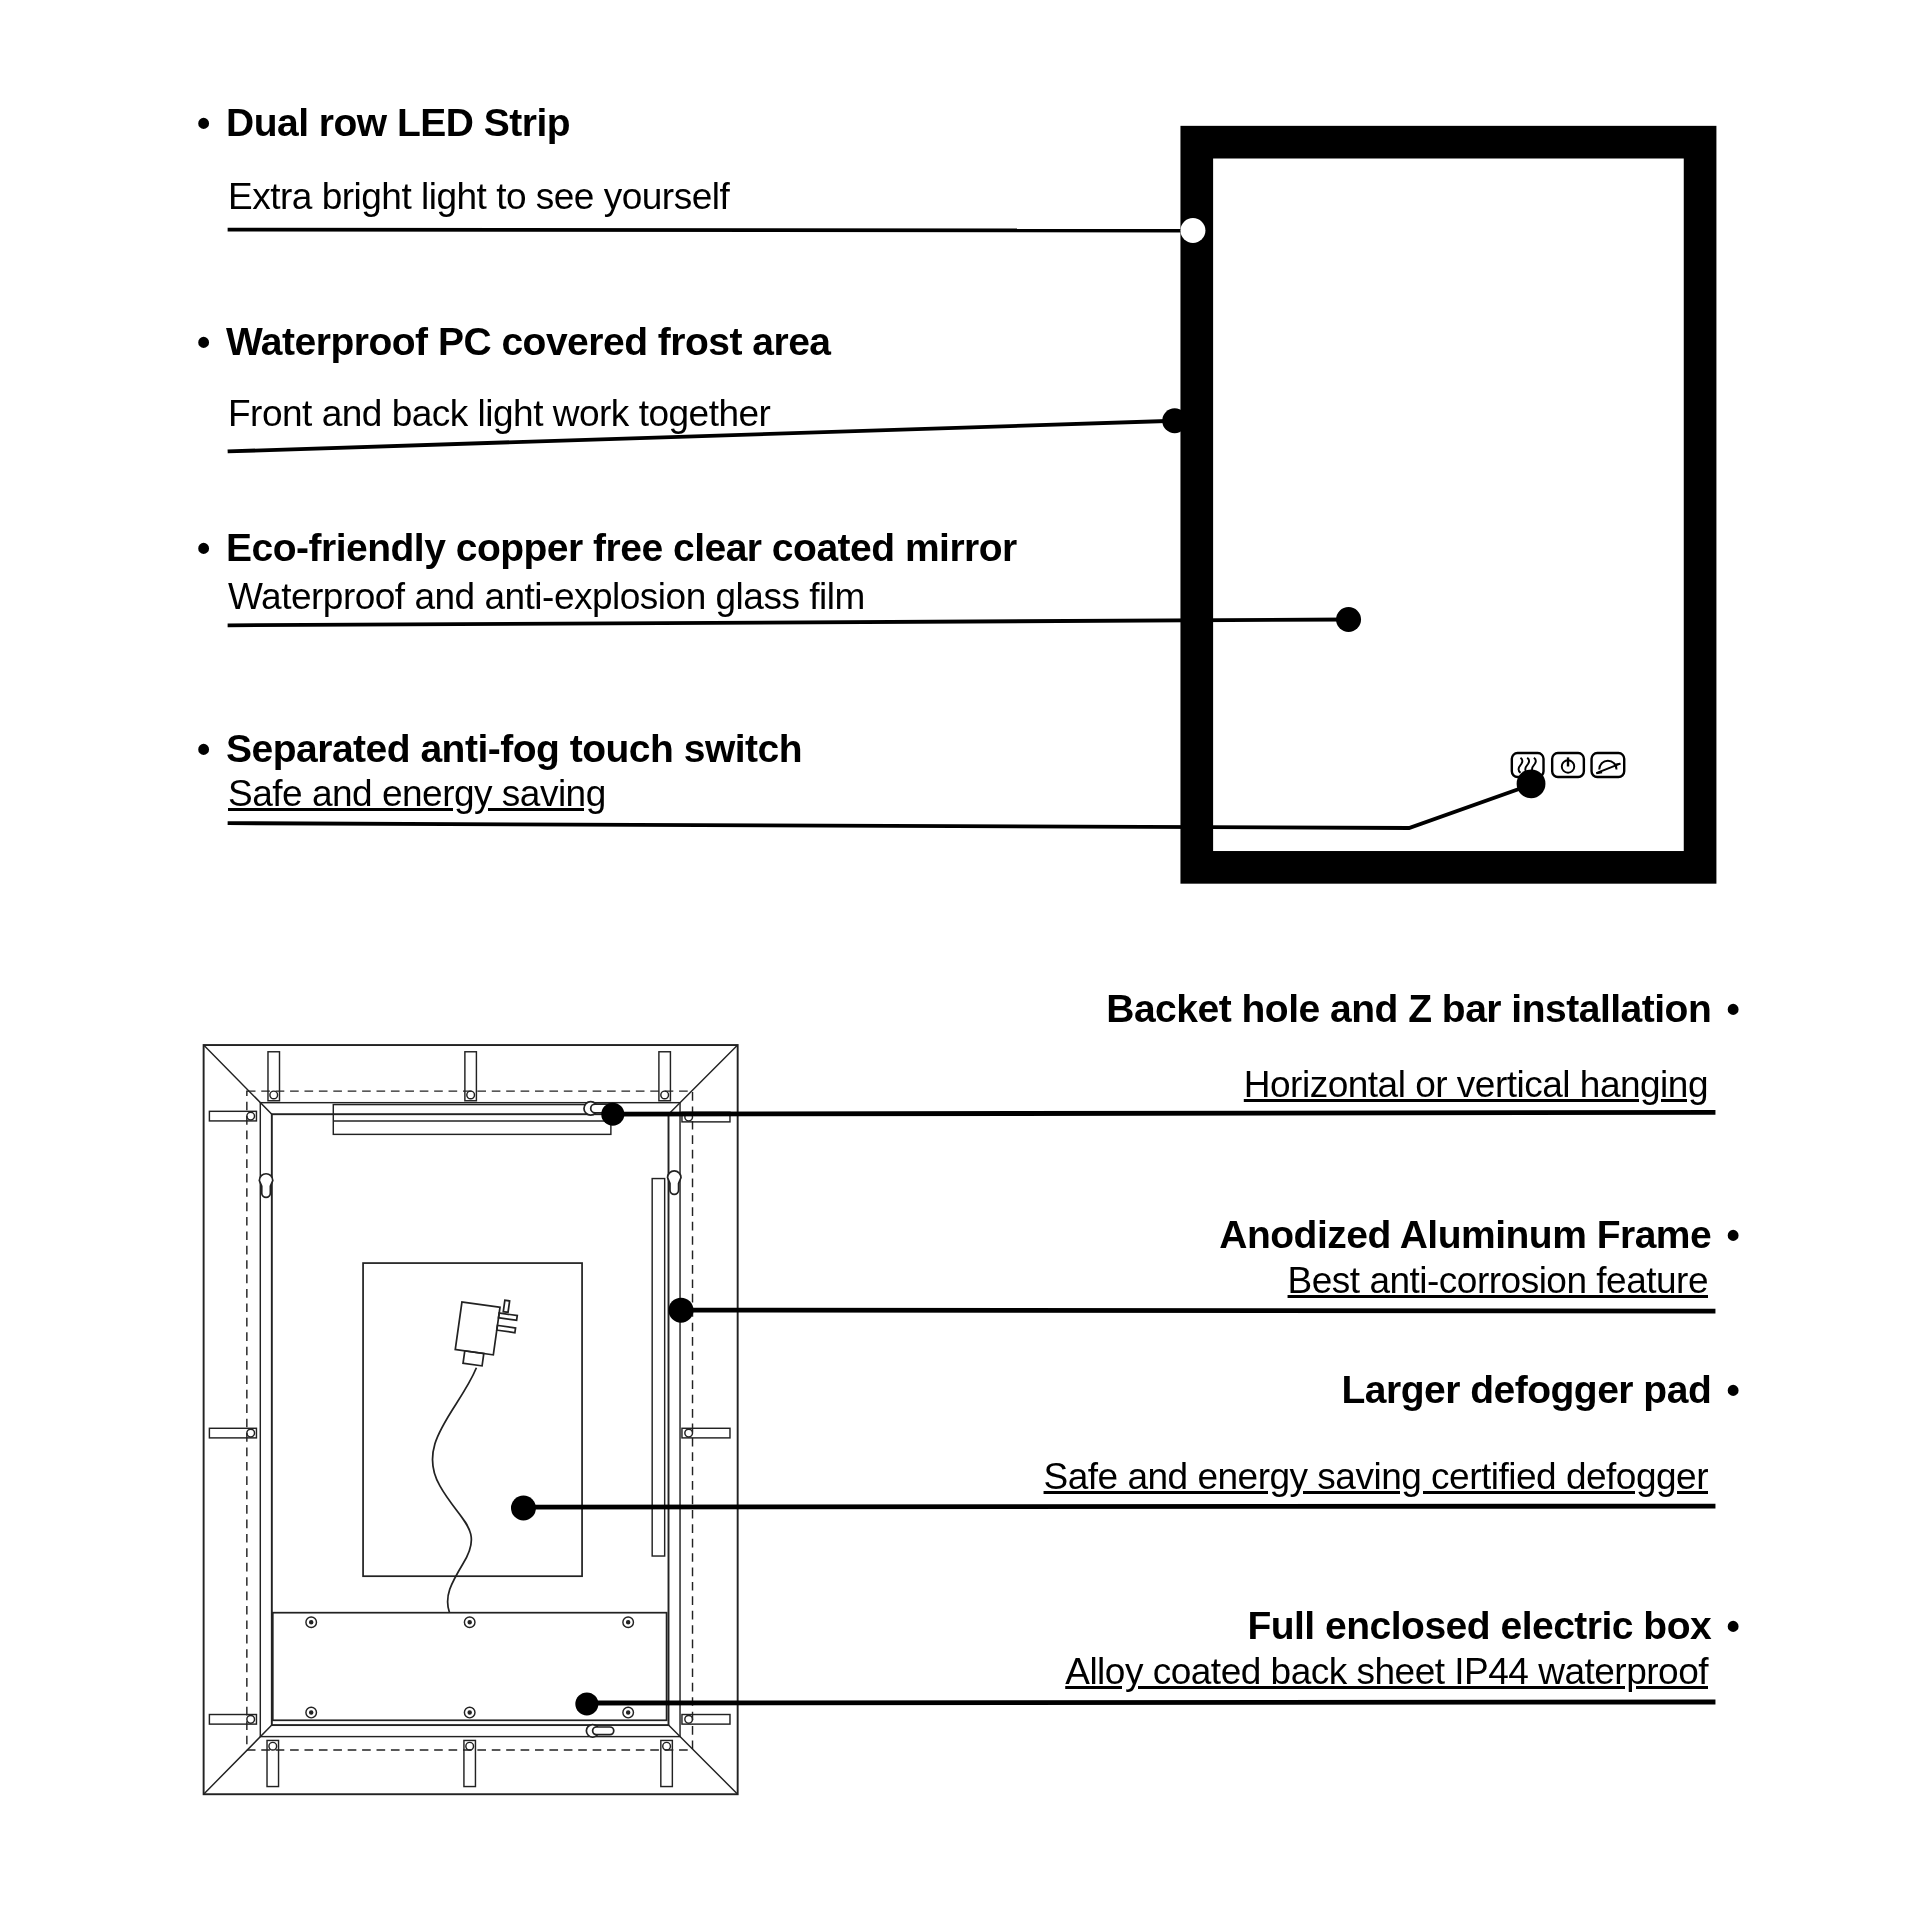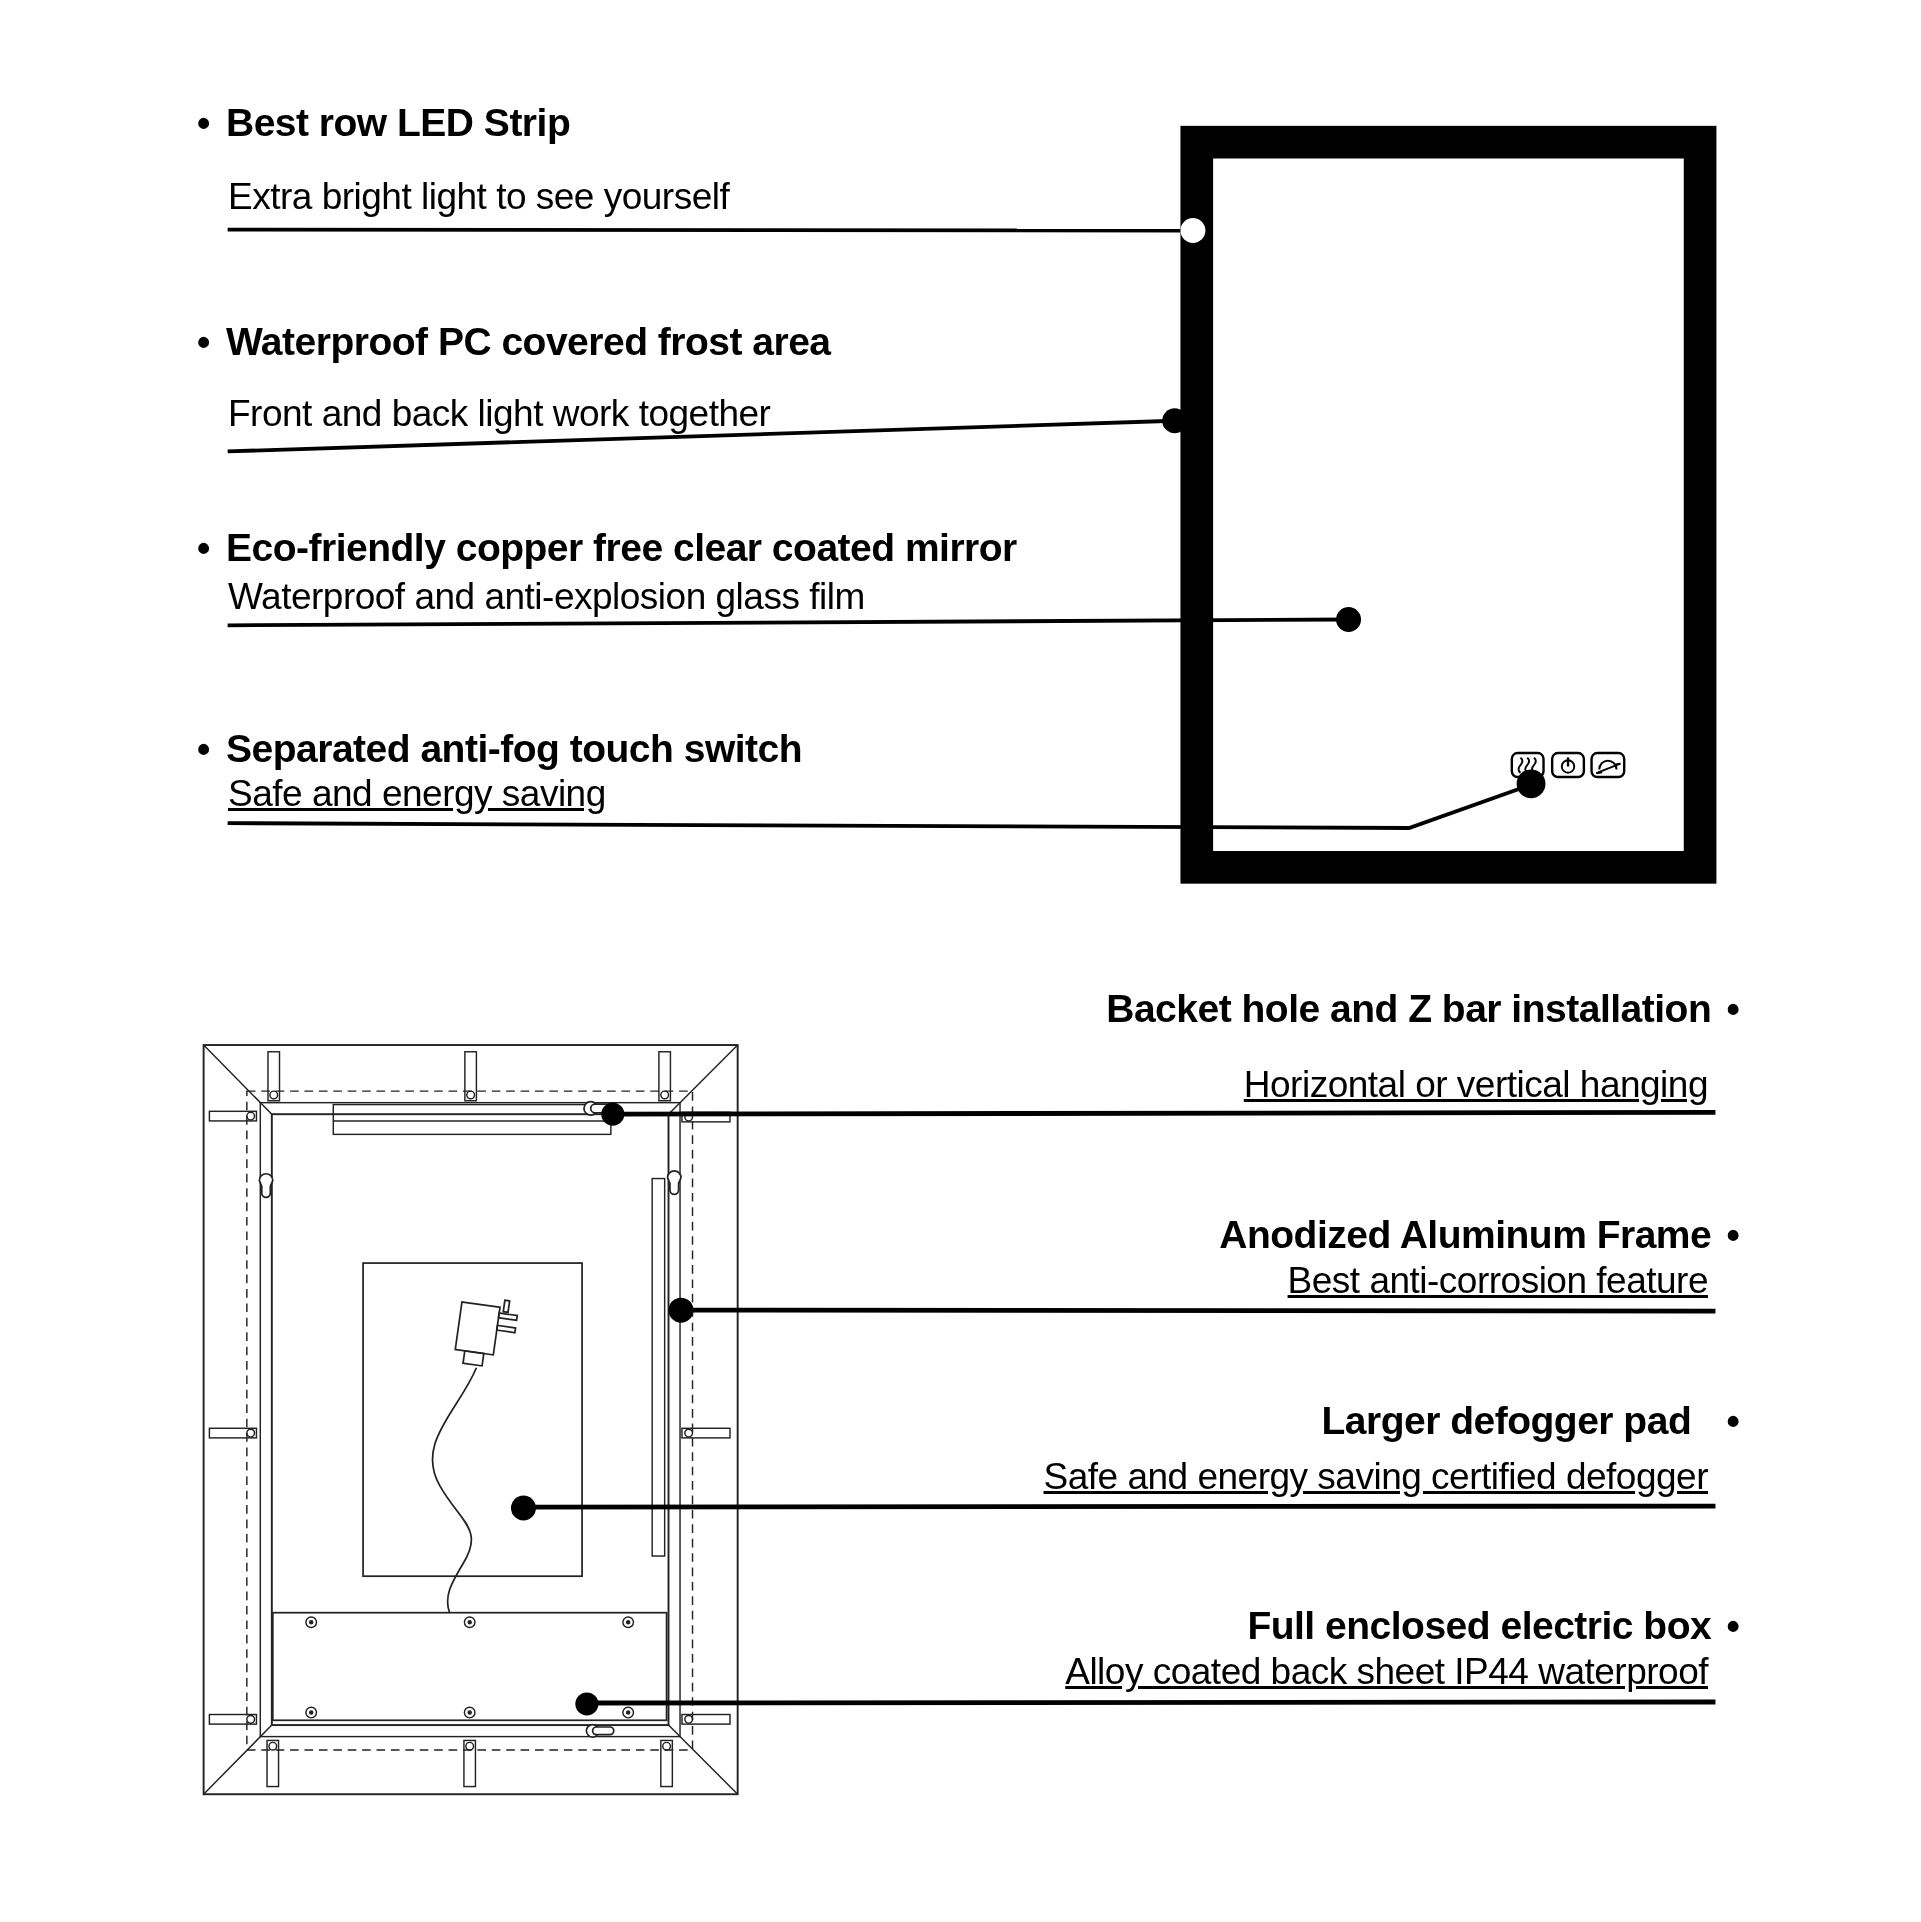--- a/index.html
+++ b/index.html
@@ -171,21 +171,21 @@
       <path d="M611 1773 L1786 1772"></path>
     </g>
     <circle cx="638" cy="1160" r="12" fill="#000"></circle>
     <circle cx="709" cy="1364" r="13" fill="#000"></circle>
     <circle cx="545" cy="1570" r="13" fill="#000"></circle>
     <circle cx="611" cy="1774" r="12" fill="#000"></circle>
   </svg>
 
   <div class="txt h lh" style="left:197px;top:100px;">
     <span class="blt">•</span>
-    <span>Best row LED Strip</span>
+    <span>Dual row LED Strip</span>
   </div>
   <div class="txt s" style="left:228px;top:175px;">Extra bright light to see yourself</div>
 
   <div class="txt h lh" style="left:197px;top:319px;">
     <span class="blt">•</span>
     <span>Waterproof PC covered frost area</span>
   </div>
   <div class="txt s" style="left:228px;top:392px;">Front and back light work together</div>
 
   <div class="txt h lh" style="left:197px;top:525px;">
@@ -205,21 +205,21 @@
     <span class="blt">•</span>
   </div>
   <div class="txt s right-align" style="right:213px;top:1063px;">Horizontal or vertical hanging</div>
 
   <div class="txt h rh" style="right:181px;top:1212px;">
     <span>Anodized Aluminum Frame</span>
     <span class="blt">•</span>
   </div>
   <div class="txt s right-align" style="right:213px;top:1259px;">Best anti-corrosion feature</div>
 
-  <div class="txt h rh" style="right:181px;top:1398px;gap:20px;">
+  <div class="txt h rh" style="right:181px;top:1367px;">
     <span>Larger defogger pad</span>
     <span class="blt">•</span>
   </div>
   <div class="txt s right-align" style="right:213px;top:1455px;">Safe and energy saving certified defogger</div>
 
   <div class="txt h rh" style="right:181px;top:1603px;">
     <span>Full enclosed electric box</span>
     <span class="blt">•</span>
   </div>
   <div class="txt s right-align" style="right:213px;top:1650px;">Alloy coated back sheet IP44 waterproof</div>

